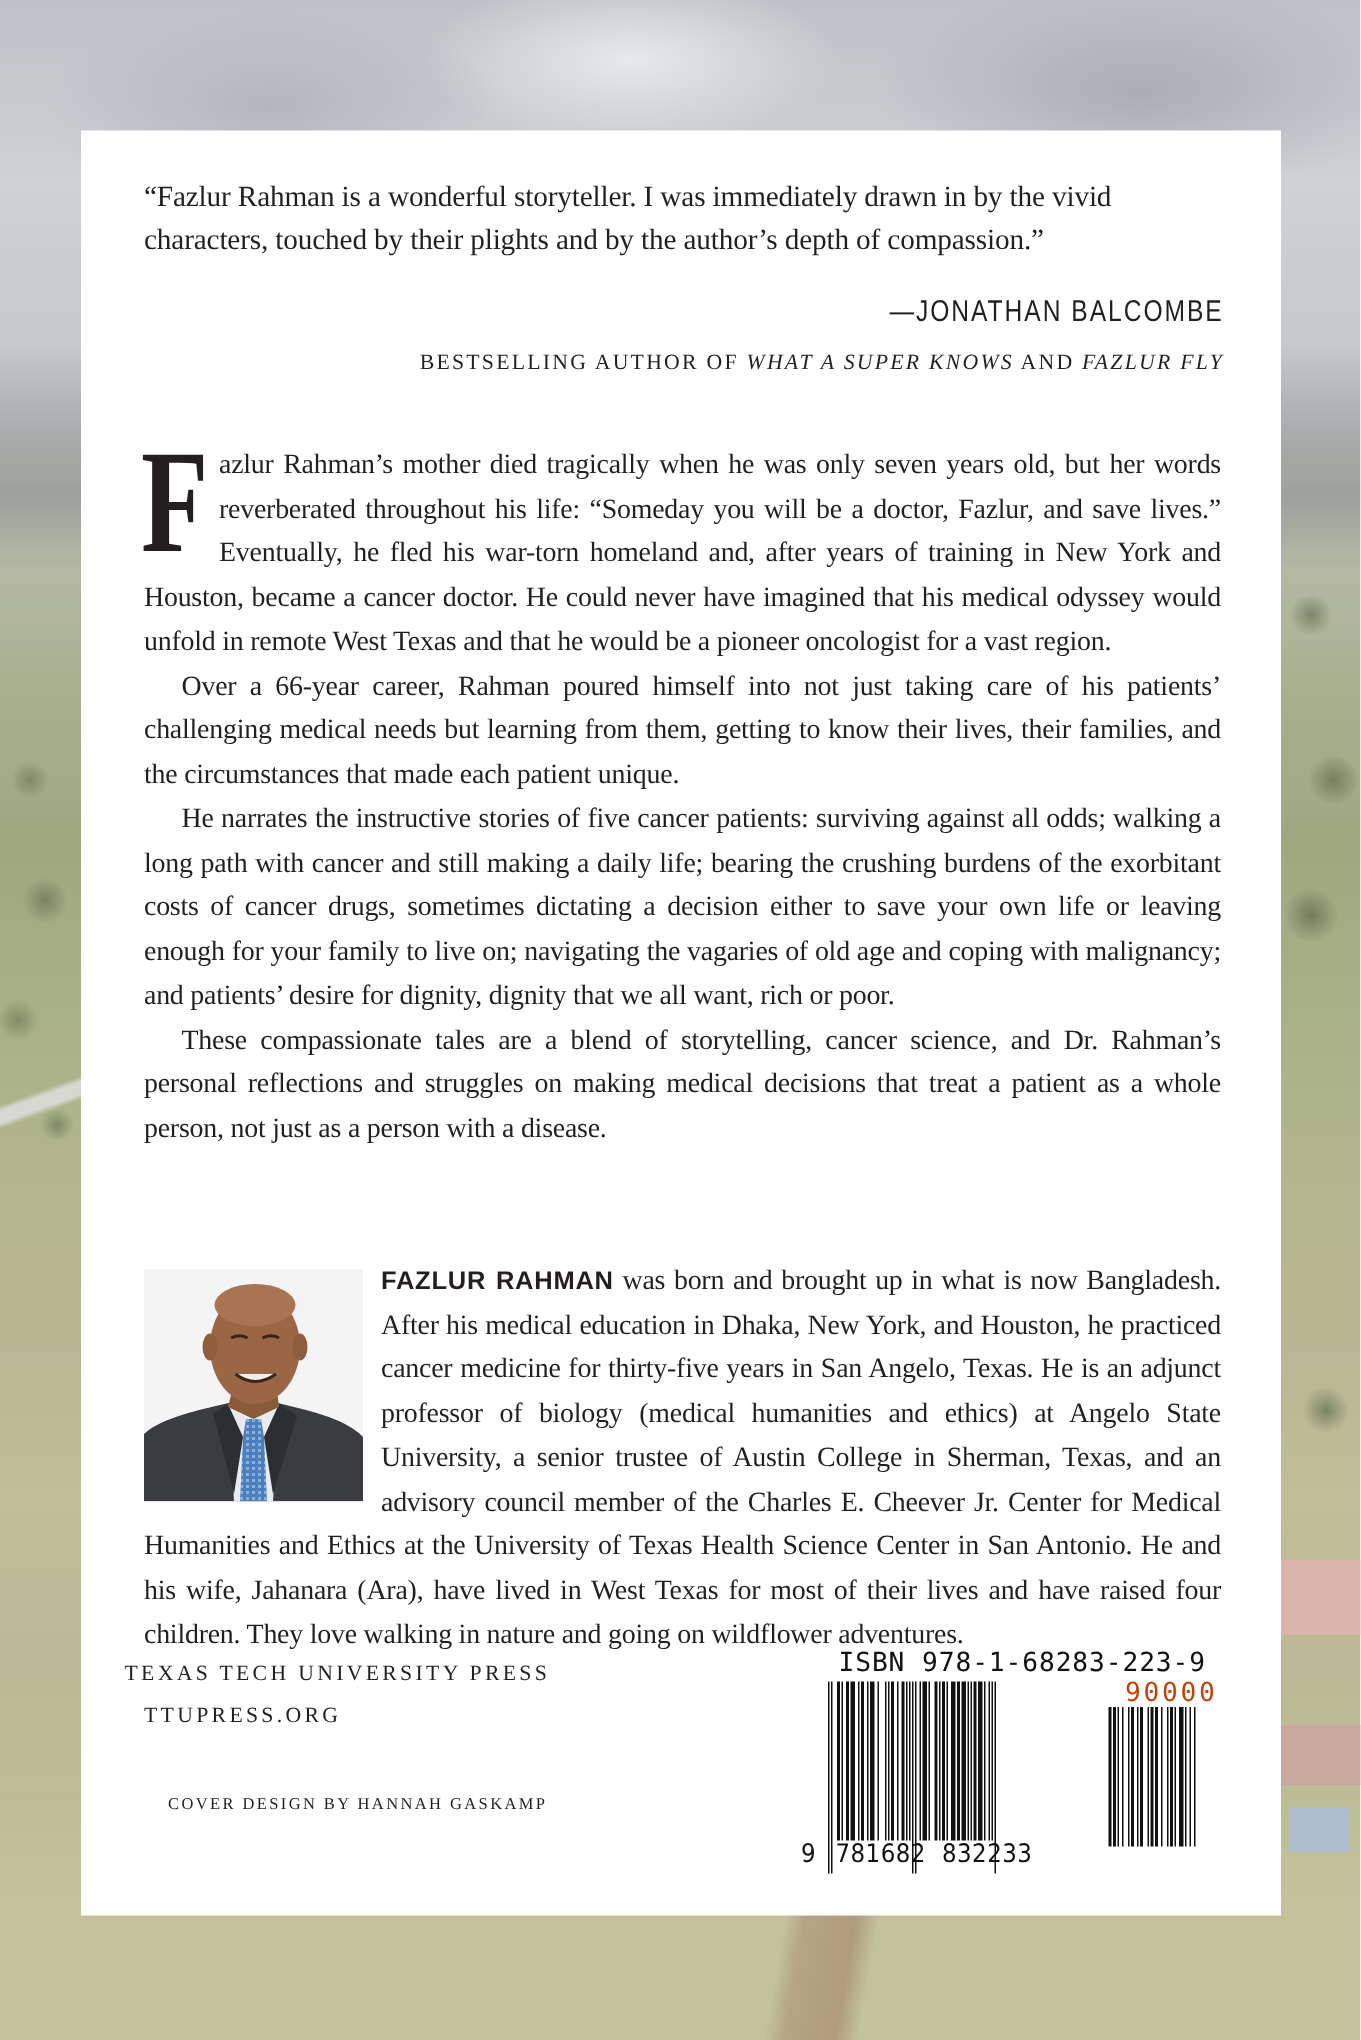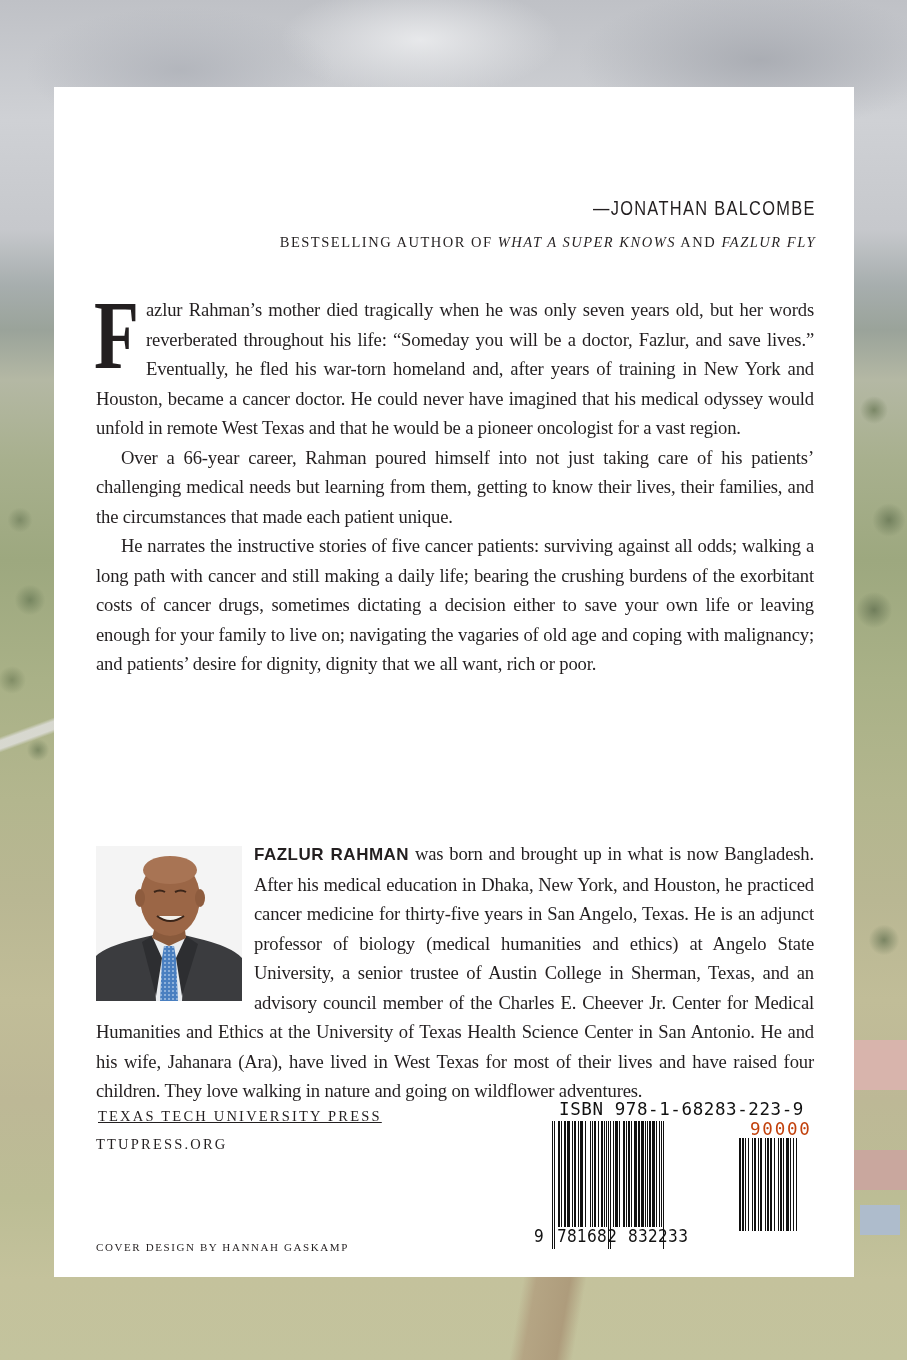--- a/index.html
+++ b/index.html
@@ -97,30 +97,30 @@
       float: left; width: 146px; height: 155px; margin: 7px 12px 0 0;
       position: relative; overflow: hidden; background: #f7f7f7;
     }
     .bio-name {
       font-family: "Liberation Sans Narrow", "Liberation Sans", sans-serif;
       font-weight: bold; letter-spacing: 0.5px; font-size: 17px;
     }
 
     
     .press {
-      position: absolute; left: 44px; top: 1021px;
-      font-size: 14.5px; letter-spacing: 2.2px; text-decoration: underline;
+      position: absolute; left: 29px; top: 1021px;
+      font-size: 14.5px; letter-spacing: 2.2px;
     }
     .press-url {
       position: absolute; left: 42px; top: 1049px;
       font-size: 14.5px; letter-spacing: 2.2px;
     }
     .cover-credit {
-      position: absolute; left: 42px; top: 1110px;
-      font-size: 11px; letter-spacing: 1.6px; margin-top: 44px;
+      position: absolute; left: 58px; top: 1110px;
+      font-size: 11px; letter-spacing: 1.6px;
     }
 
     
     .barcode {
       position: absolute; left: 480px; top: 1012px; width: 290px; height: 150px;
     }
     .isbn-text {
       position: absolute; left: 25px; top: 0; font-family: "DejaVu Sans Mono", monospace;
       font-size: 17.5px; letter-spacing: 0.6px; color: #111;
     }
@@ -151,27 +151,29 @@
 <div class="bg-trees"></div>
 <div class="bg-road"></div>
 <div class="bg-trees-r"></div>
 <div class="bg-roof1"></div>
 <div class="bg-roof2"></div>
 <div class="bg-roof3"></div>
 <div class="bg-creek"></div>
 
 <div class="panel">
 
+  <div class="blurb-quote">“Fazlur Rahman is a wonderful storyteller. I was immediately drawn in by the vivid characters, touched by their plights and by the author’s depth of compassion.”</div>
   <div class="blurb-attr">—JONATHAN BALCOMBE</div>
   <div class="blurb-credit"><span>BESTSELLING AUTHOR OF </span><i>WHAT A SUPER KNOWS</i><span> AND </span><i>FAZLUR FLY</i></div>
 
   <div class="copy">
     <p class="first"><span class="dropcap">F</span><span>azlur Rahman’s mother died tragically when he was only seven years old, but her words reverberated throughout his life: “Someday you will be a doctor, Fazlur, and save lives.” Eventually, he fled his war-torn homeland and, after years of training in New York and Houston, became a cancer doctor. He could never have imagined that his medical odys­sey would unfold in remote West Texas and that he would be a pioneer oncologist for a vast region.</span></p>
     <p>Over a 66-year career, Rahman poured himself into not just taking care of his patients’ challenging medical needs but learning from them, getting to know their lives, their families, and the circumstances that made each patient unique.</p>
     <p>He narrates the instructive stories of five cancer patients: surviving against all odds; walk­ing a long path with cancer and still making a daily life; bearing the crushing burdens of the exorbitant costs of cancer drugs, sometimes dictating a decision either to save your own life or leaving enough for your family to live on; navigating the vagaries of old age and coping with malignancy; and patients’ desire for dignity, dignity that we all want, rich or poor.</p>
+    <p>These compassionate tales are a blend of storytelling, cancer science, and Dr. Rahman’s personal reflections and struggles on making medical decisions that treat a patient as a whole person, not just as a person with a disease.</p>
   </div>
 
   <div class="bio">
     <div class="bio-photo">
       <svg width="146" height="155" viewBox="0 0 146 155">
         <rect width="146" height="155" fill="#f4f4f4"></rect>
 
         <path d="M0 110 Q10 100 45 92 L62 88 L84 88 L100 92 Q135 100 146 112 L146 155 L0 155 Z" fill="#3b3c3f"></path>
 
         <path d="M56 90 L73 98 L90 90 L86 155 L60 155 Z" fill="#e9ecef"></path>

